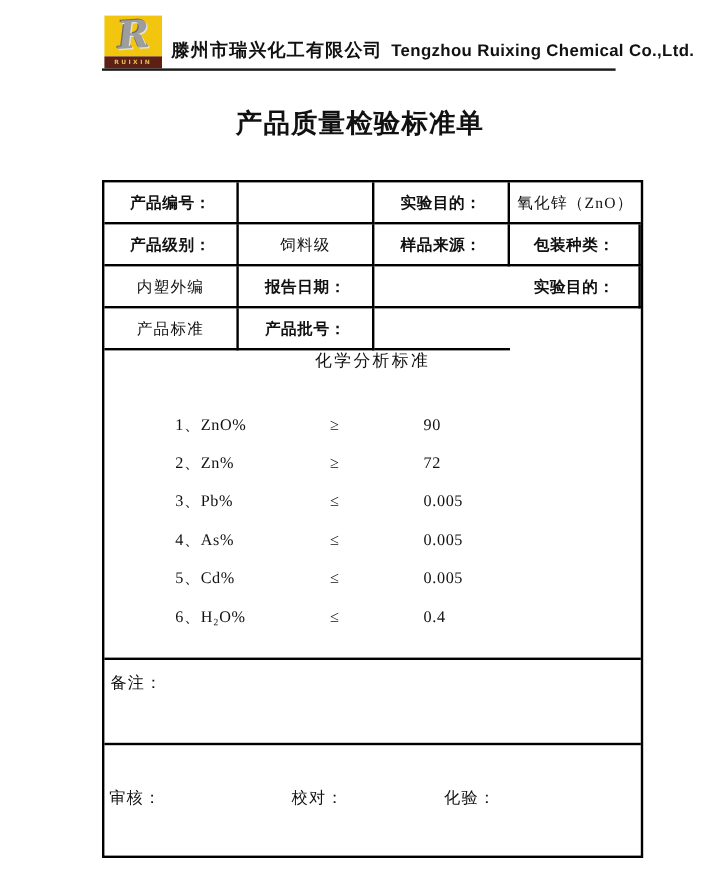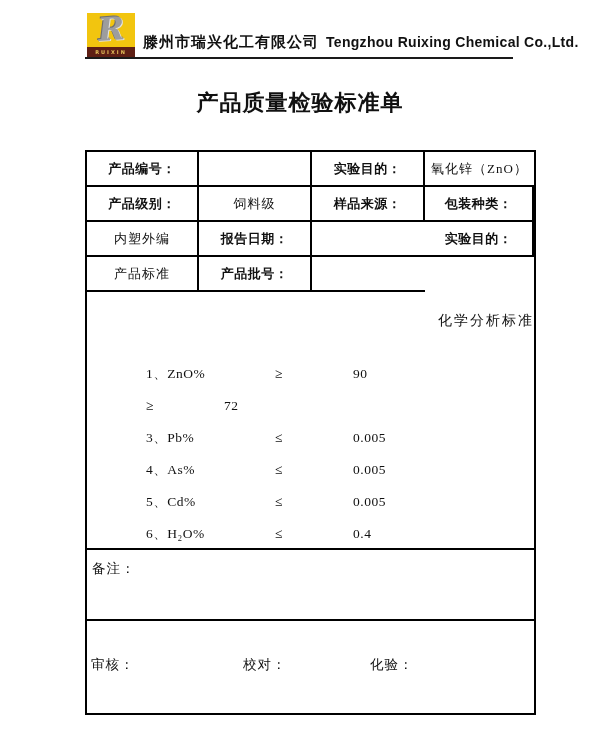--- a/index.html
+++ b/index.html
@@ -66,21 +66,21 @@
   }
   .cell.v1, .cell.v2, .cell.v3 { border-right:2px solid #000; }
   .cell.lbl {
     font-family:"Liberation Sans","DejaVu Sans",sans-serif;
     font-weight:bold; letter-spacing:0.5px;
   }
   .cell.val { font-family:"Liberation Serif","DejaVu Serif",serif; letter-spacing:1px; }
 
   .analysis { height:258px; border-bottom:2px solid #000; overflow:hidden; }
   .analysis-title {
-    margin-top:20px; text-align:right; font-size:14px; letter-spacing:2px;
+    text-align:center; font-size:14px; letter-spacing:2px;
   }
   .spec-list { margin-top:28px; }
   .spec-row {
     height:32px; display:flex; align-items:center;
     padding-left:59px; font-size:13.5px; letter-spacing:0.5px;justify-content:flex-end;
   }
   .spec-name { width:129px; }
   .spec-op { width:78px; }
   .spec-value { flex:1; }
 
@@ -138,20 +138,21 @@
 
     <div class="analysis">
       <div class="analysis-title">化学分析标准</div>
       <div class="spec-list">
         <div class="spec-row">
           <span class="spec-name">1、ZnO%</span>
           <span class="spec-op">≥</span>
           <span class="spec-value">90</span>
         </div>
         <div class="spec-row">
+          <span class="spec-name">2、Zn%</span>
           <span class="spec-op">≥</span>
           <span class="spec-value">72</span>
         </div>
         <div class="spec-row">
           <span class="spec-name">3、Pb%</span>
           <span class="spec-op">≤</span>
           <span class="spec-value">0.005</span>
         </div>
         <div class="spec-row">
           <span class="spec-name">4、As%</span>

